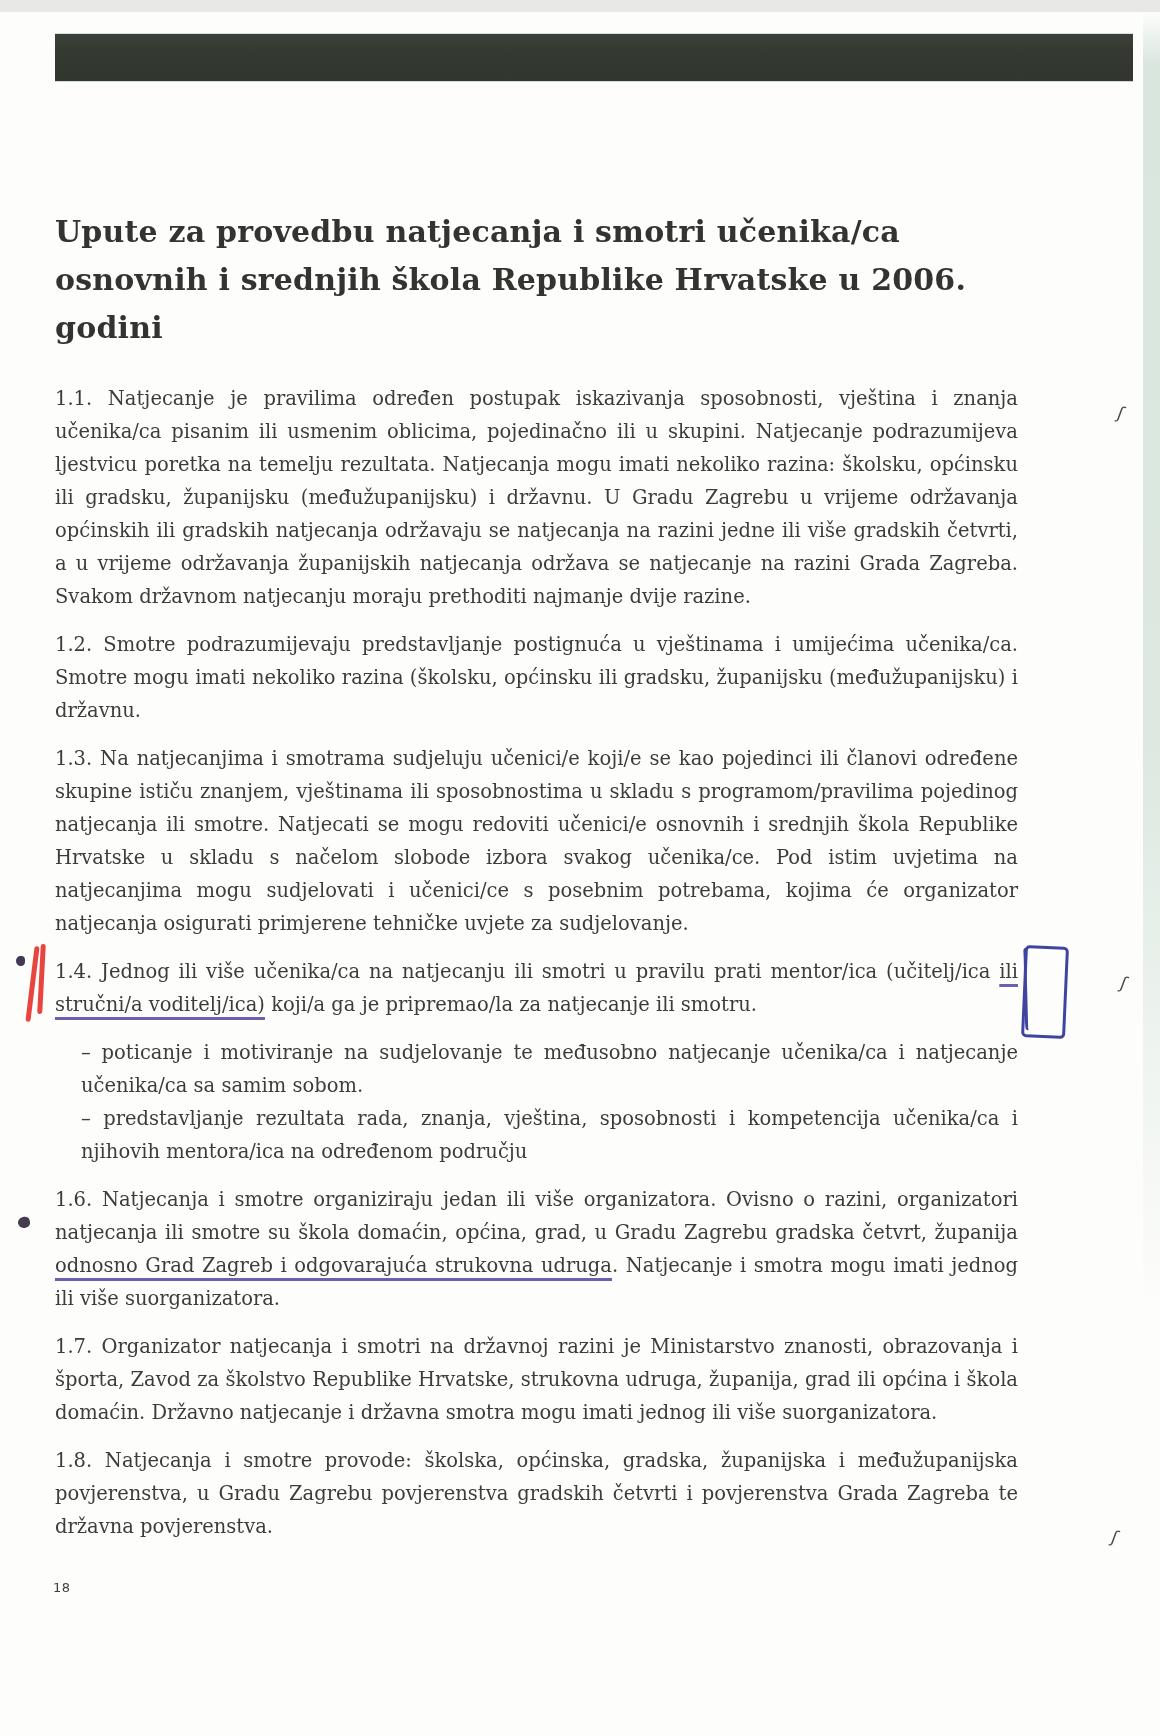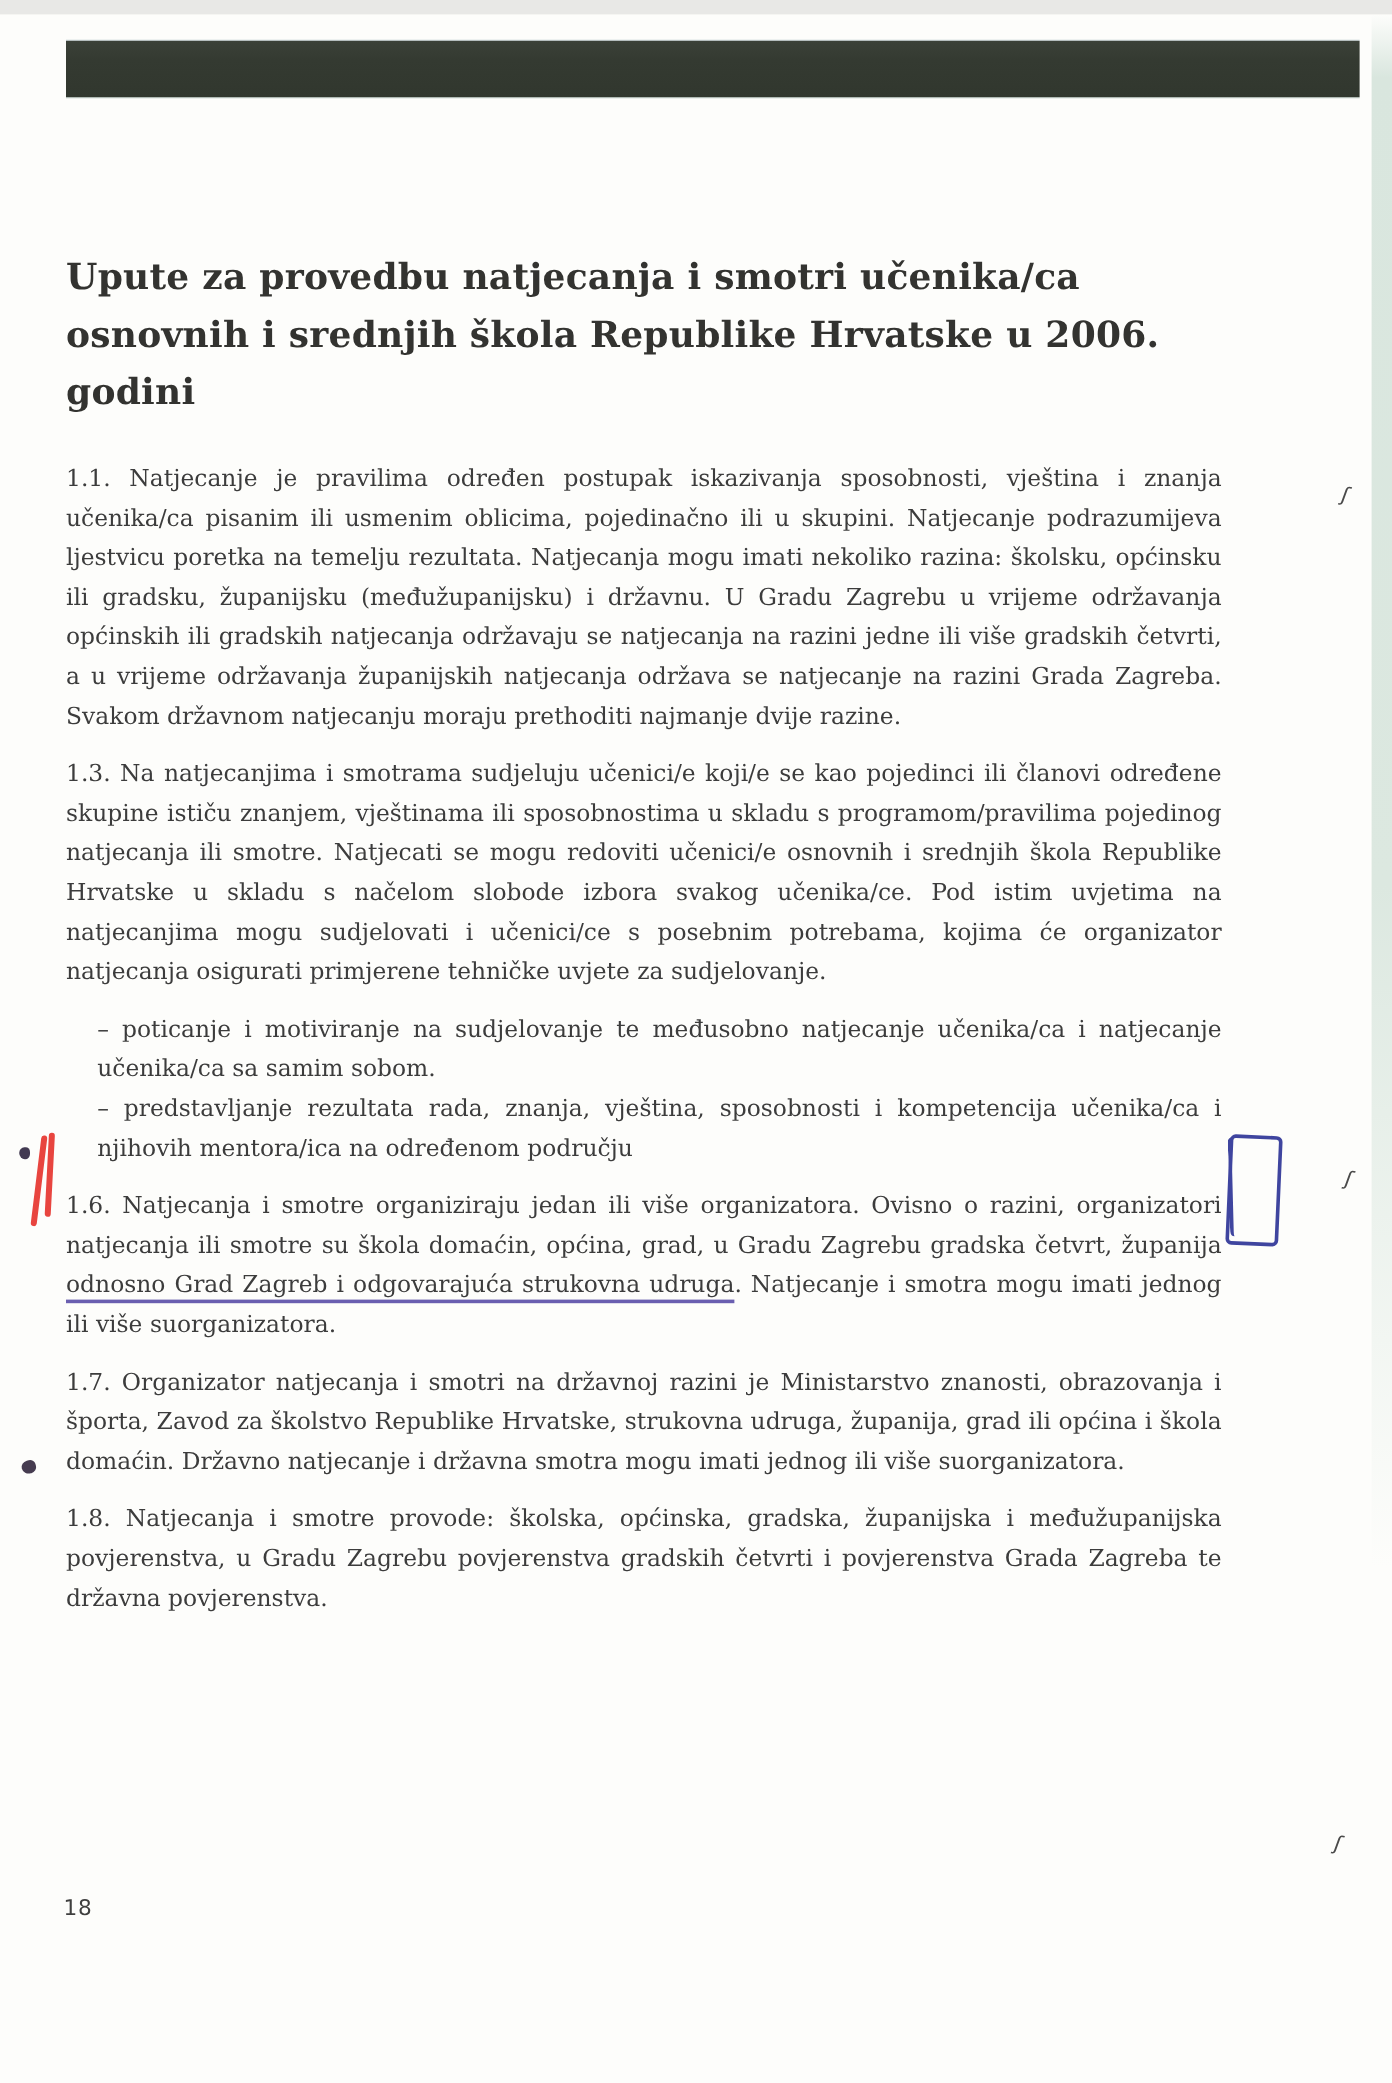--- a/index.html
+++ b/index.html
@@ -51,21 +51,21 @@
   .seg{color:inherit;}
   .u{
     text-decoration:underline;
     text-decoration-color:var(--underline-color,#6a5fb0);
     text-decoration-thickness:2.5px;
     text-underline-offset:6px;
   }
   .page-number{
     position:absolute;left:53px;top:1568px;
     font-family:"DejaVu Sans", sans-serif;
-    font-size:18px;color:#3f3f3f;letter-spacing:.5px;
+    font-size:13px;color:#3f3f3f;letter-spacing:.5px;
   }
   
   .pen-dot{
     position:absolute;border-radius:55% 45% 50% 60%;
     background:var(--mark-color,#423a52);
   }
   .pen-dot.d14{left:16px;top:944px;width:9px;height:10px;}
   .pen-dot.d16{left:18px;top:1205px;width:12px;height:11px;transform:rotate(-15deg);}
   .red-strokes{position:absolute;left:28px;top:932px;width:22px;height:86px;}
   .red-strokes .stroke{
@@ -99,21 +99,23 @@
 <body>
 
 <div class="page">
   <div class="banner"></div>
   <div class="edge-strip"></div>
 
   <div class="content">
     <h1 class="title">Upute za provedbu natjecanja i smotri učenika/ca osnovnih i srednjih škola Republike Hrvatske u 2006. godini</h1>
     <div id="blocks">
         <p class="para"><span class="seg">1.1. Natjecanje je pravilima određen postupak iskazivanja sposobnosti, vještina i znanja učenika/ca pisanim ili usmenim oblicima, pojedinačno ili u skupini. Natjecanje podrazumijeva ljestvicu poretka na temelju rezultata. Natjecanja mogu imati nekoliko razina: školsku, općinsku ili gradsku, županijsku (međužupanijsku) i državnu. U Gradu Zagrebu u vrijeme održavanja općinskih ili gradskih natjecanja održavaju se natjecanja na razini jedne ili više gradskih četvrti, a u vrijeme održavanja županijskih natjecanja održava se natjecanje na razini Grada Zagreba. Svakom državnom natjecanju moraju prethoditi najmanje dvije razine.</span></p>
+        <p class="para"><span class="seg">1.2. Smotre podrazumijevaju predstavljanje postignuća u vještinama i umijećima učenika/ca. Smotre mogu imati nekoliko razina (školsku, općinsku ili gradsku, županijsku (međužupanijsku) i državnu.</span></p>
         <p class="para"><span class="seg">1.3. Na natjecanjima i smotrama sudjeluju učenici/e koji/e se kao pojedinci ili članovi određene skupine ističu znanjem, vještinama ili sposobnostima u skladu s programom/pravilima pojedinog natjecanja ili smotre. Natjecati se mogu redoviti učenici/e osnovnih i srednjih škola Republike Hrvatske u skladu s načelom slobode izbora svakog učenika/ce. Pod istim uvjetima na natjecanjima mogu sudjelovati i učenici/ce s posebnim potrebama, kojima će organizator natjecanja osigurati primjerene tehničke uvjete za sudjelovanje.</span></p>
+        <p class="para"><span class="seg">1.4. Jednog ili više učenika/ca na natjecanju ili smotri u pravilu prati mentor/ica (učitelj/ica </span><span class="seg u">ili stručni/a voditelj/ica)</span><span class="seg"> koji/a ga je pripremao/la za natjecanje ili smotru.</span></p>
         <div class="dashlist">
           <p class="para">– poticanje i motiviranje na sudjelovanje te međusobno natjecanje učenika/ca i natjecanje učenika/ca sa samim sobom.</p>
           <p class="para">– predstavljanje rezultata rada, znanja, vještina, sposobnosti i kompetencija učenika/ca i njihovih mentora/ica na određenom području</p>
         </div>
         <p class="para"><span class="seg">1.6. Natjecanja i smotre organiziraju jedan ili više organizatora. Ovisno o razini, organizatori natjecanja ili smotre su škola domaćin, općina, grad, u Gradu Zagrebu gradska četvrt, županija </span><span class="seg u">odnosno Grad Zagreb i odgovarajuća strukovna udruga</span><span class="seg">. Natjecanje i smotra mogu imati jednog ili više suorganizatora.</span></p>
         <p class="para"><span class="seg">1.7. Organizator natjecanja i smotri na državnoj razini je Ministarstvo znanosti, obrazovanja i športa, Zavod za školstvo Republike Hrvatske, strukovna udruga, županija, grad ili općina i škola domaćin. Državno natjecanje i državna smotra mogu imati jednog ili više suorganizatora.</span></p>
         <p class="para"><span class="seg">1.8. Natjecanja i smotre provode: školska, općinska, gradska, županijska i međužupanijska povjerenstva, u Gradu Zagrebu povjerenstva gradskih četvrti i povjerenstva Grada Zagreba te državna povjerenstva.</span></p>
       </div>
   </div>
 

